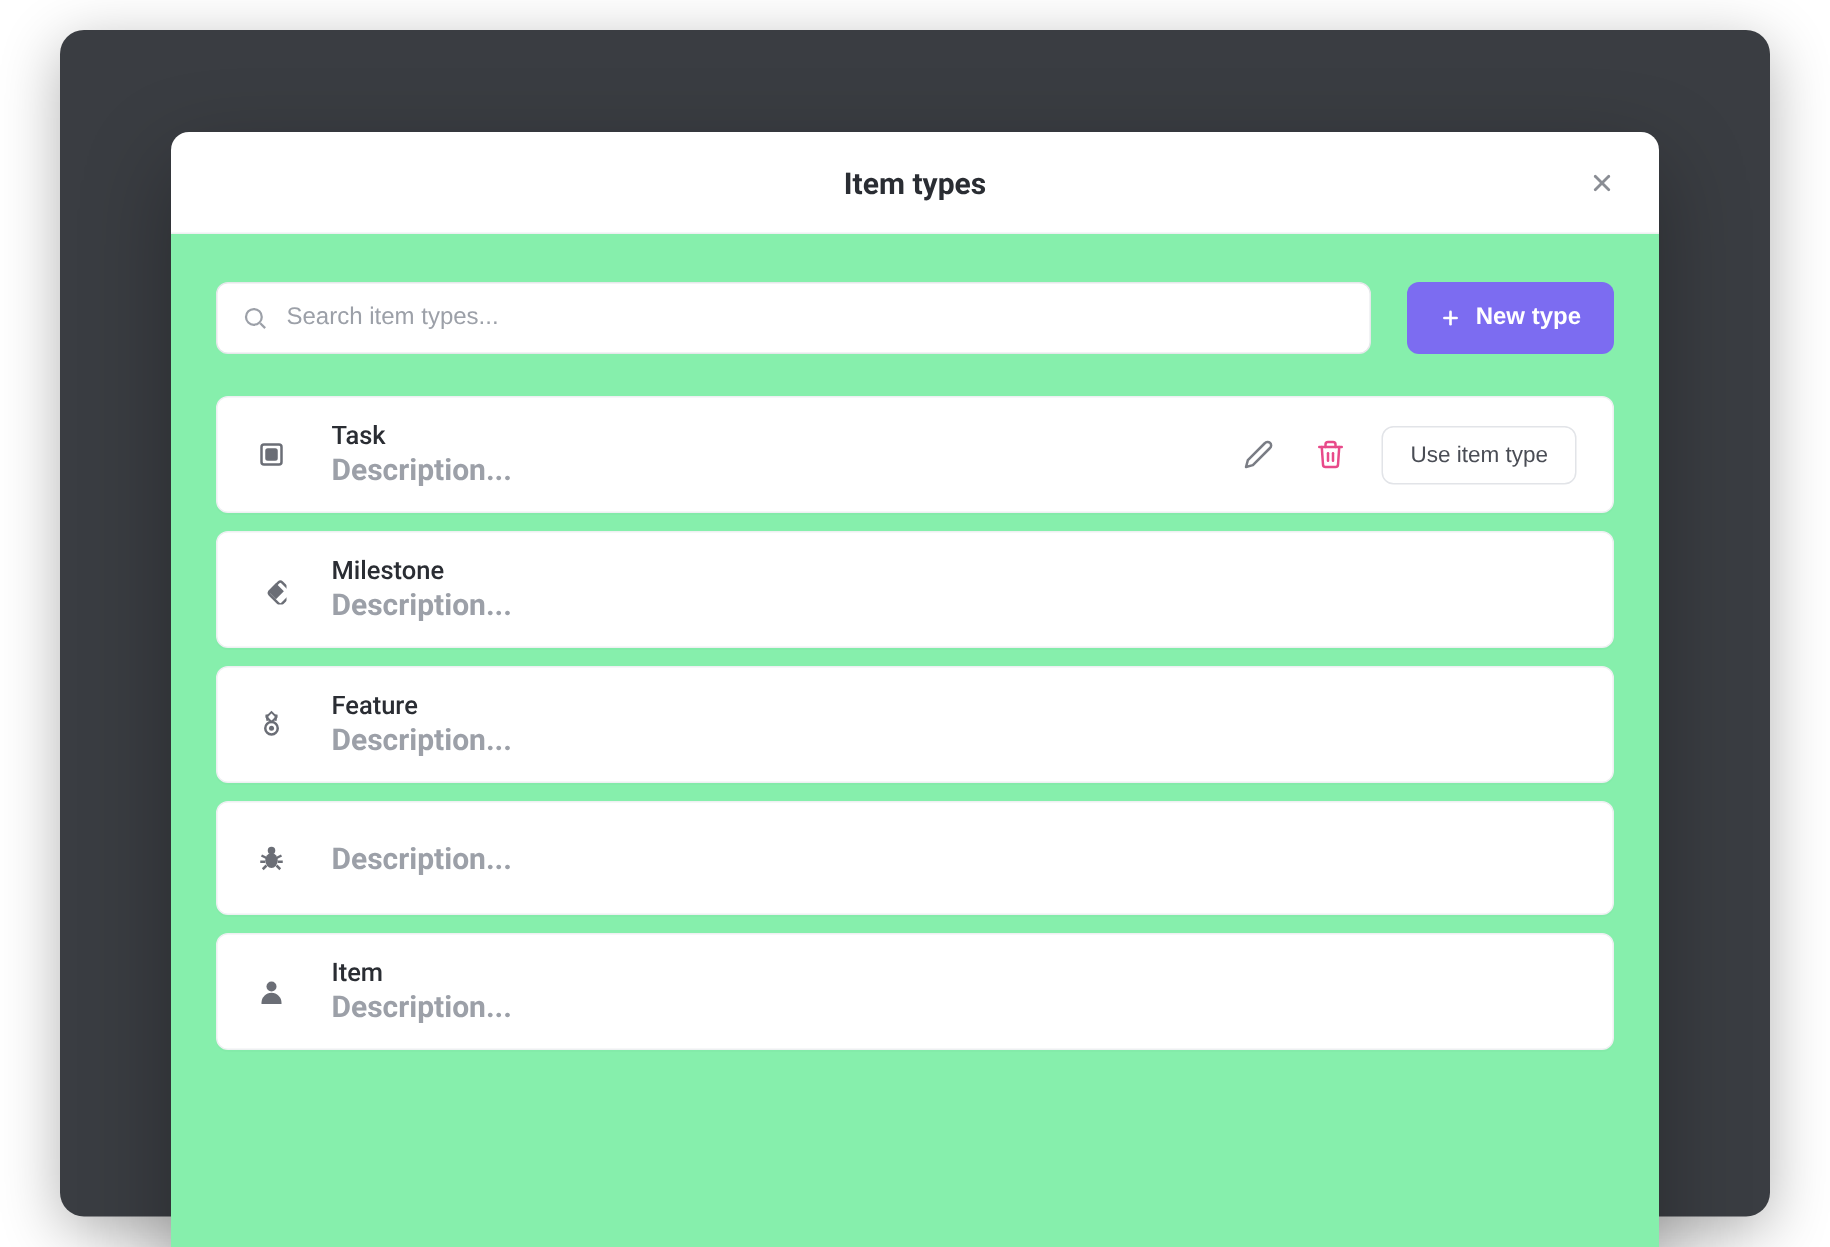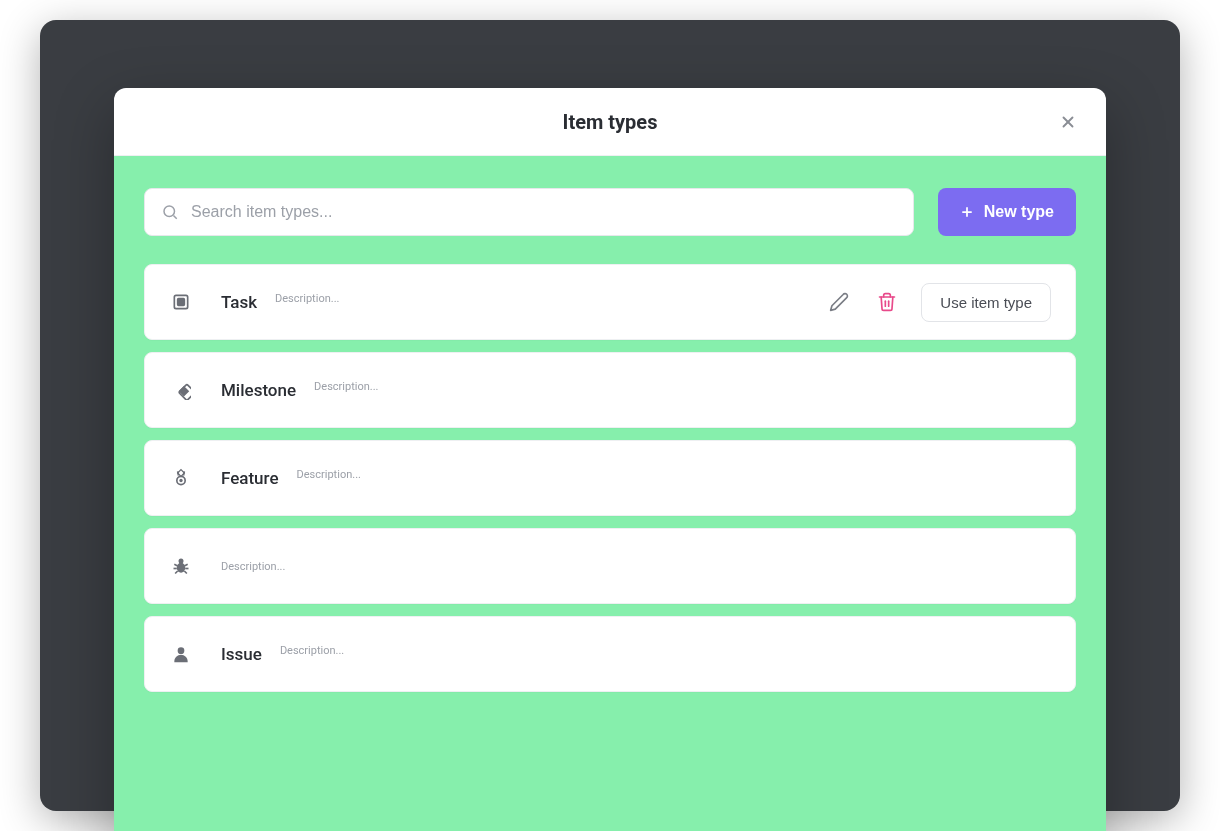--- a/index.html
+++ b/index.html
@@ -137,31 +137,32 @@
       display: flex;
       align-items: center;
       justify-content: center;
       color: #6b6e76;
       flex-shrink: 0;
     }
     .type-icon svg { width: 20px; height: 20px; }
     .type-info {
       flex: 1;
       display: flex;
-      flex-direction: row;
-      gap: 18px;
+      flex-direction: column;
+      gap: 0;
     }
     .type-name {
       font-size: 17px;
       font-weight: 500;
       color: #2a2d33;
     }
     .type-desc {
-      font-size: 11px;
+      font-size: 20px;
       color: #9ca0a8;
+      font-weight: bold;
     }
     .type-actions {
       display: flex;
       align-items: center;
       gap: 20px;
     }
     .icon-btn {
       width: 28px; height: 28px;
       display: flex;
       align-items: center;
@@ -298,20 +299,20 @@
       </div>
 
       <div class="type-row">
         <div class="type-icon">
           <svg viewBox="0 0 24 24" fill="currentColor">
               <circle cx="12" cy="8" r="4"></circle>
               <path d="M4 21c0-4.4 3.6-8 8-8s8 3.6 8 8v1H4v-1z"></path>
             </svg>
         </div>
         <div class="type-info">
-          <div class="type-name">Issue</div>
+          <div class="type-name">Item</div>
           <div class="type-desc">Description...</div>
         </div>
       </div>
 
     </div>
   </div>
 </div>
 
 </body></html>

